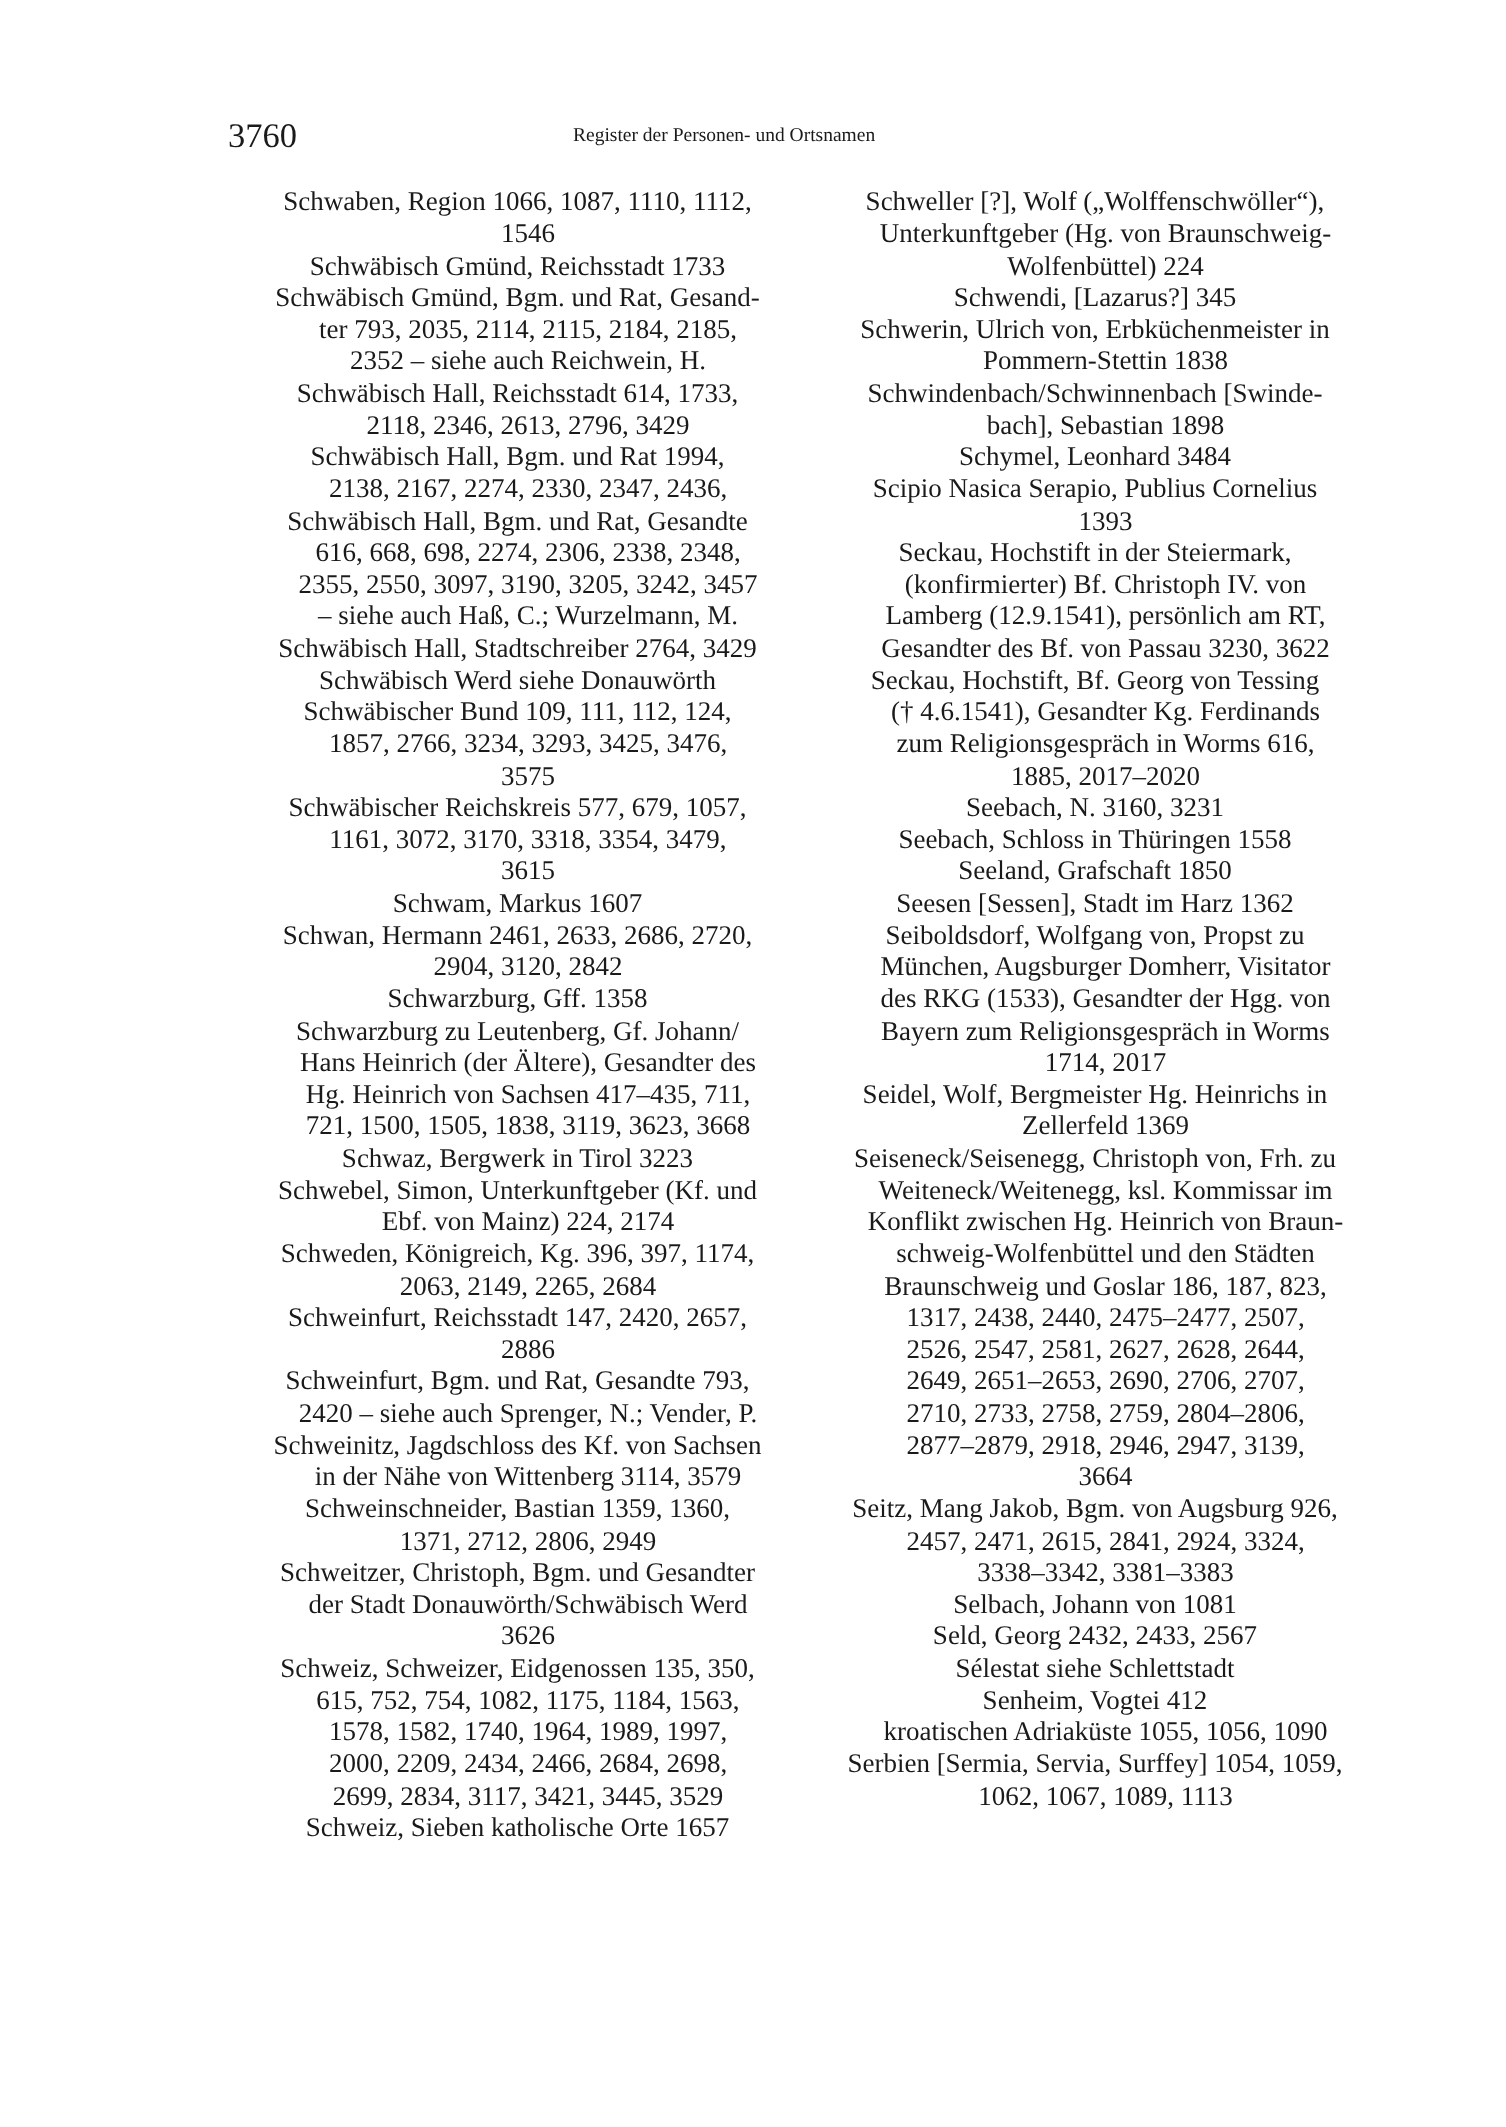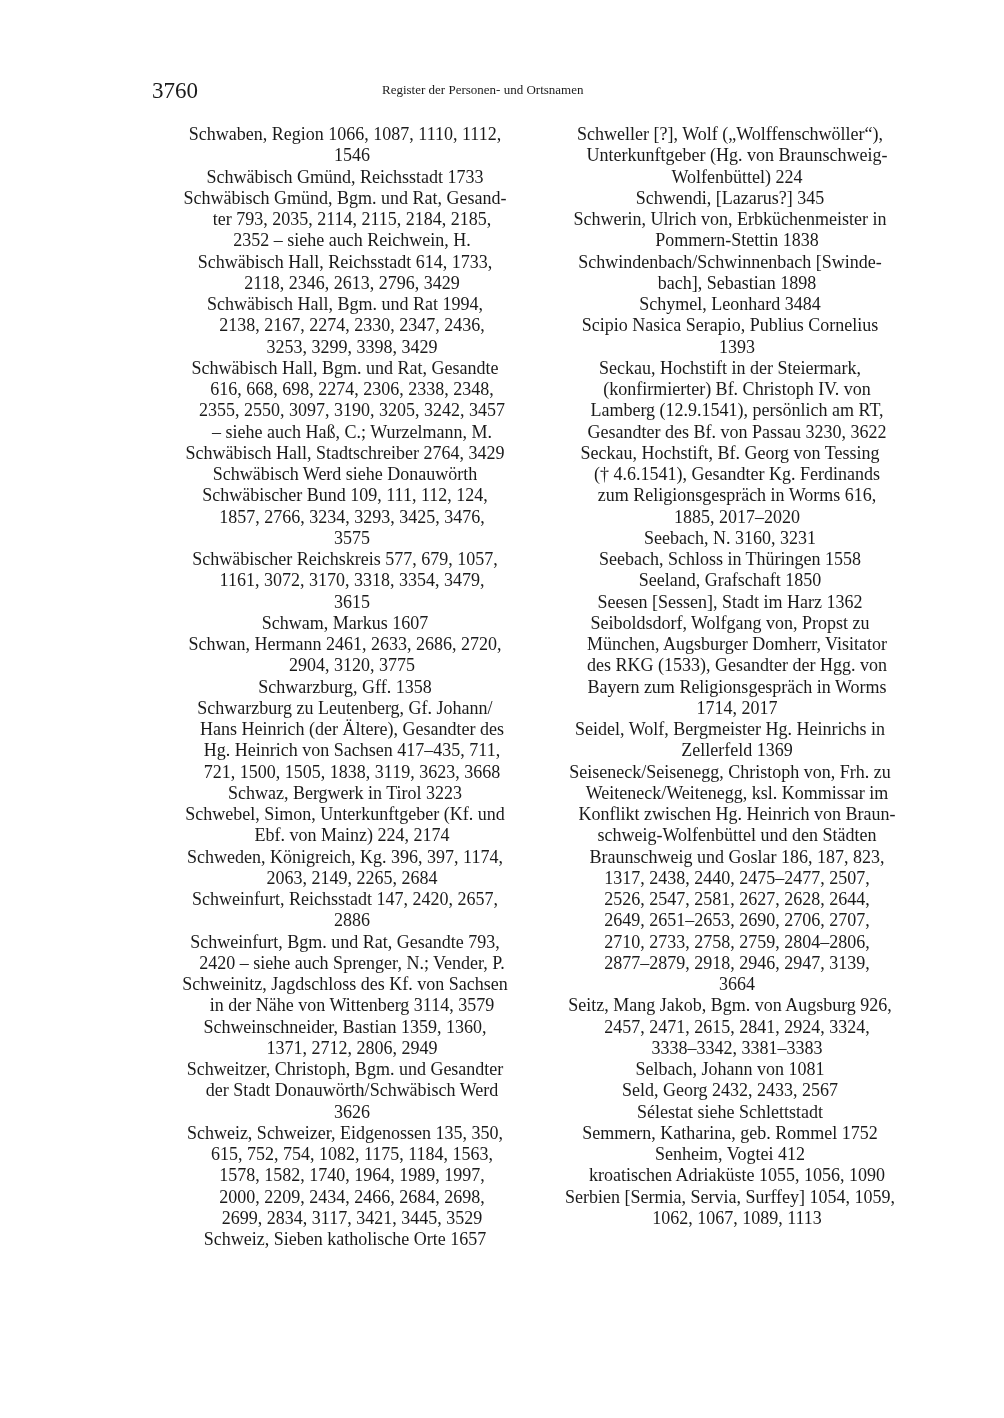--- a/index.html
+++ b/index.html
@@ -33,21 +33,20 @@
       <span class="line cont">ter  793, 2035, 2114, 2115, 2184, 2185,</span>
       <span class="line cont">2352 – siehe auch Reichwein, H.</span>
     </div>
     <div class="entry">
       <span class="line">Schwäbisch Hall, Reichsstadt  614, 1733,</span>
       <span class="line cont">2118, 2346, 2613, 2796, 3429</span>
     </div>
     <div class="entry">
       <span class="line">Schwäbisch Hall, Bgm. und Rat  1994,</span>
       <span class="line cont">2138, 2167, 2274, 2330, 2347, 2436,</span>
-      <span class="line cont">3253, 3299, 3398, 3429</span>
     </div>
     <div class="entry">
       <span class="line">Schwäbisch Hall, Bgm. und Rat, Gesandte</span>
       <span class="line cont">616, 668, 698, 2274, 2306, 2338, 2348,</span>
       <span class="line cont">2355, 2550, 3097, 3190, 3205, 3242, 3457</span>
       <span class="line cont">– siehe auch Haß, C.; Wurzelmann, M.</span>
     </div>
     <div class="entry">
       <span class="line">Schwäbisch Hall, Stadtschreiber  2764, 3429</span>
     </div>
@@ -62,21 +61,21 @@
     <div class="entry">
       <span class="line">Schwäbischer Reichskreis  577, 679, 1057,</span>
       <span class="line cont">1161, 3072, 3170, 3318, 3354, 3479,</span>
       <span class="line cont">3615</span>
     </div>
     <div class="entry">
       <span class="line">Schwam, Markus  1607</span>
     </div>
     <div class="entry">
       <span class="line">Schwan, Hermann  2461, 2633, 2686, 2720,</span>
-      <span class="line cont">2904, 3120, 3775</span>
+      <span class="line cont">2904, 3120, 2842</span>
     </div>
     <div class="entry">
       <span class="line">Schwarzburg, Gff.  1358</span>
     </div>
     <div class="entry">
       <span class="line">Schwarzburg zu Leutenberg, Gf. Johann/</span>
       <span class="line cont">Hans Heinrich (der Ältere), Gesandter des</span>
       <span class="line cont">Hg. Heinrich von Sachsen  417–435, 711,</span>
       <span class="line cont">721, 1500, 1505, 1838, 3119, 3623, 3668</span>
     </div>
@@ -203,23 +202,20 @@
     <div class="entry">
       <span class="line">Selbach, Johann von  1081</span>
     </div>
     <div class="entry">
       <span class="line">Seld, Georg  2432, 2433, 2567</span>
     </div>
     <div class="entry">
       <span class="line">Sélestat siehe Schlettstadt</span>
     </div>
     <div class="entry">
-      <span class="line">Semmern, Katharina, geb. Rommel  1752</span>
-    </div>
-    <div class="entry">
       <span class="line">Senheim, Vogtei  412</span>
     </div>
     <div class="entry">
       <span class="line cont">kroatischen Adriaküste  1055, 1056, 1090</span>
     </div>
     <div class="entry">
       <span class="line">Serbien [Sermia, Servia, Surffey]  1054, 1059,</span>
       <span class="line cont">1062, 1067, 1089, 1113</span>
     </div>
   </div>

